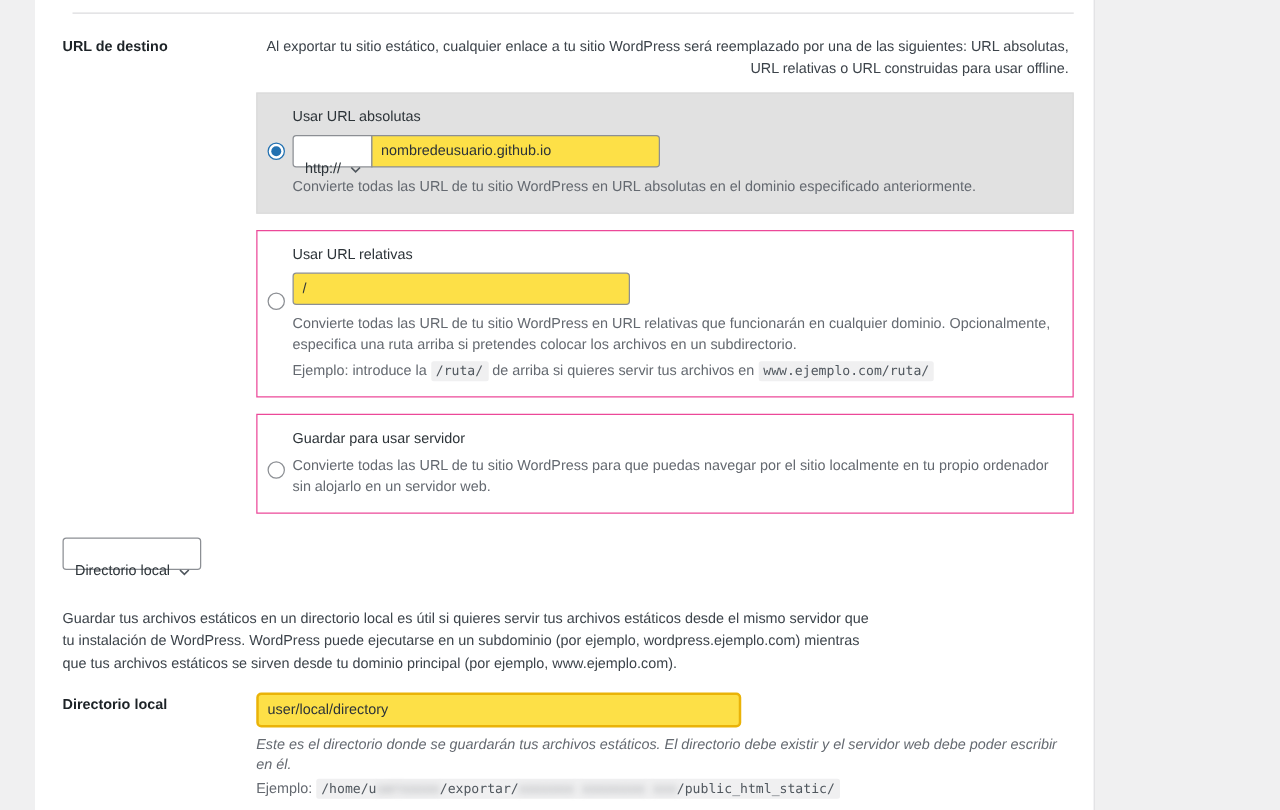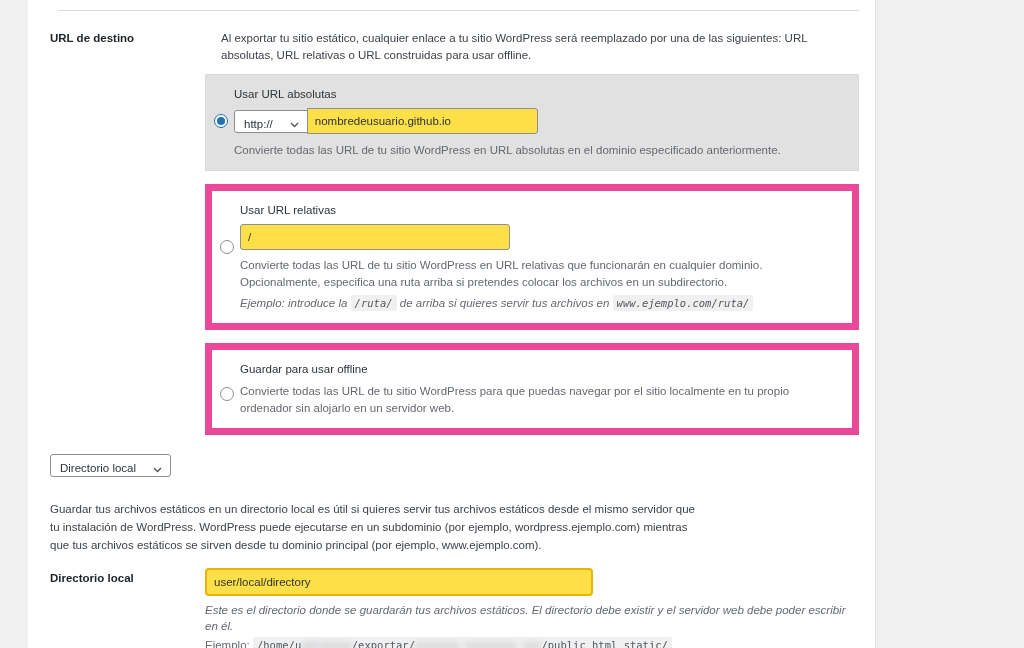--- a/index.html
+++ b/index.html
@@ -24,29 +24,29 @@
   .form-row { display: flex; align-items: flex-start; }
   .row-label {
     width: 155px; flex: 0 0 155px;
     font-weight: bold; color: #1d2327;
     padding-top: 3px;
     line-height: 1.35;
   }
   .row-content { width: 654px; flex: 0 0 654px; }
 
   .row-destination { margin-top: 17px; }
-  .intro { line-height: 17px; color: #3c434a; margin: 2px 0 10px 16px; max-width: 650px; }
+  .intro { line-height: 17px; color: #3c434a; margin: 2px 0 10px 0; max-width: 650px; text-align: right; }
 
   .option-box {
     position: relative;
     padding: 12px 14px 11px 28px;
     margin-bottom: 13px;
   }
   .option-box.selected { background: #e1e1e1; border: 1px solid #dadada; }
-  .option-box.plain { background: #ffffff; border: 7px solid #ec4899; }
+  .option-box.plain { background: #ffffff; border: 1px solid #ec4899; }
   .option-box:last-child { margin-bottom: 0; }
 
   .radio {
     position: absolute; left: 8px;
     width: 14px; height: 14px;
     border-radius: 50%;
     background: #fff;
     border: 1px solid #8c8f94;
     display: inline-flex; align-items: center; justify-content: center;
     cursor: pointer;
@@ -54,25 +54,25 @@
   .radio.checked { border: 1px solid #2271b1; }
   .radio.checked .dot { width: 8px; height: 8px; border-radius: 50%; background: #2271b1; }
   .radio-pos-1 { top: 39px; }
   .radio-pos-2 { top: 49px; }
   .radio-pos-3 { top: 37px; }
 
   .option-title { color: #2c3338; margin-bottom: 6px; line-height: 15px; }
   .controls-row { display: flex; align-items: center; margin-bottom: 8px; }
 
   .select {
-    display: inline-flex; align-items: center; gap: 17px;
+    display: inline-flex; gap: 7px;
     background: #fff;
     border: 1px solid #8c8f94;
     border-radius: 3px;
-    padding: 9px 8px 4px 9px;
+    padding: 20px 8px 4px 9px;
     height: 23px;
     color: #2c3338;
     cursor: pointer;
     white-space: nowrap;
   }
   .chev { display: inline-block; margin-top: 1px; }
 
   .text-input {
     font-family: "Liberation Sans", "DejaVu Sans", sans-serif;
     font-size: 11.5px;
@@ -88,21 +88,21 @@
   .scheme-select { border-top-right-radius: 0; border-bottom-right-radius: 0; }
   .path-input { width: 270px; margin-bottom: 7px; }
   .dir-input {
     width: 388px;
     border: 2px solid #eab308;
     border-radius: 4px;
     height: 24px;
   }
 
   .desc { color: #646970; line-height: 17px; }
-  .example-line { color: #646970; line-height: 17px; margin-top: 4px; font-style: italic; }
+  .example-line { color: #646970; line-height: 17px; margin-top: 4px; }
   code, .code {
     font-family: "DejaVu Sans Mono", "Liberation Mono", monospace;
     font-size: 10.5px;
     background: #f0f0f1;
     color: #50575e;
     padding: 2px 4px;
     border-radius: 2px;
   }
   .redacted { filter: blur(3px); color: #9a9da1; }
 
@@ -157,21 +157,21 @@
               <code>/ruta/</code>
               <span>de arriba si quieres servir tus archivos en</span>
               <code>www.ejemplo.com/ruta/</code>
             </p>
           </div>
         </div>
 
         <div class="option-box plain">
           <span class="radio radio-pos-3"></span>
           <div class="option-content">
-            <div class="option-title">Guardar para usar offline</div>
+            <div class="option-title">Guardar para usar servidor</div>
             <p class="desc">Convierte todas las URL de tu sitio WordPress para que puedas navegar por el sitio localmente en tu propio ordenador sin alojarlo en un servidor web.</p>
           </div>
         </div>
       </div>
     </div>
 
     <div class="form-row row-delivery">
       <div class="row-content">
         <span class="select">
           <span>Directorio local</span>

